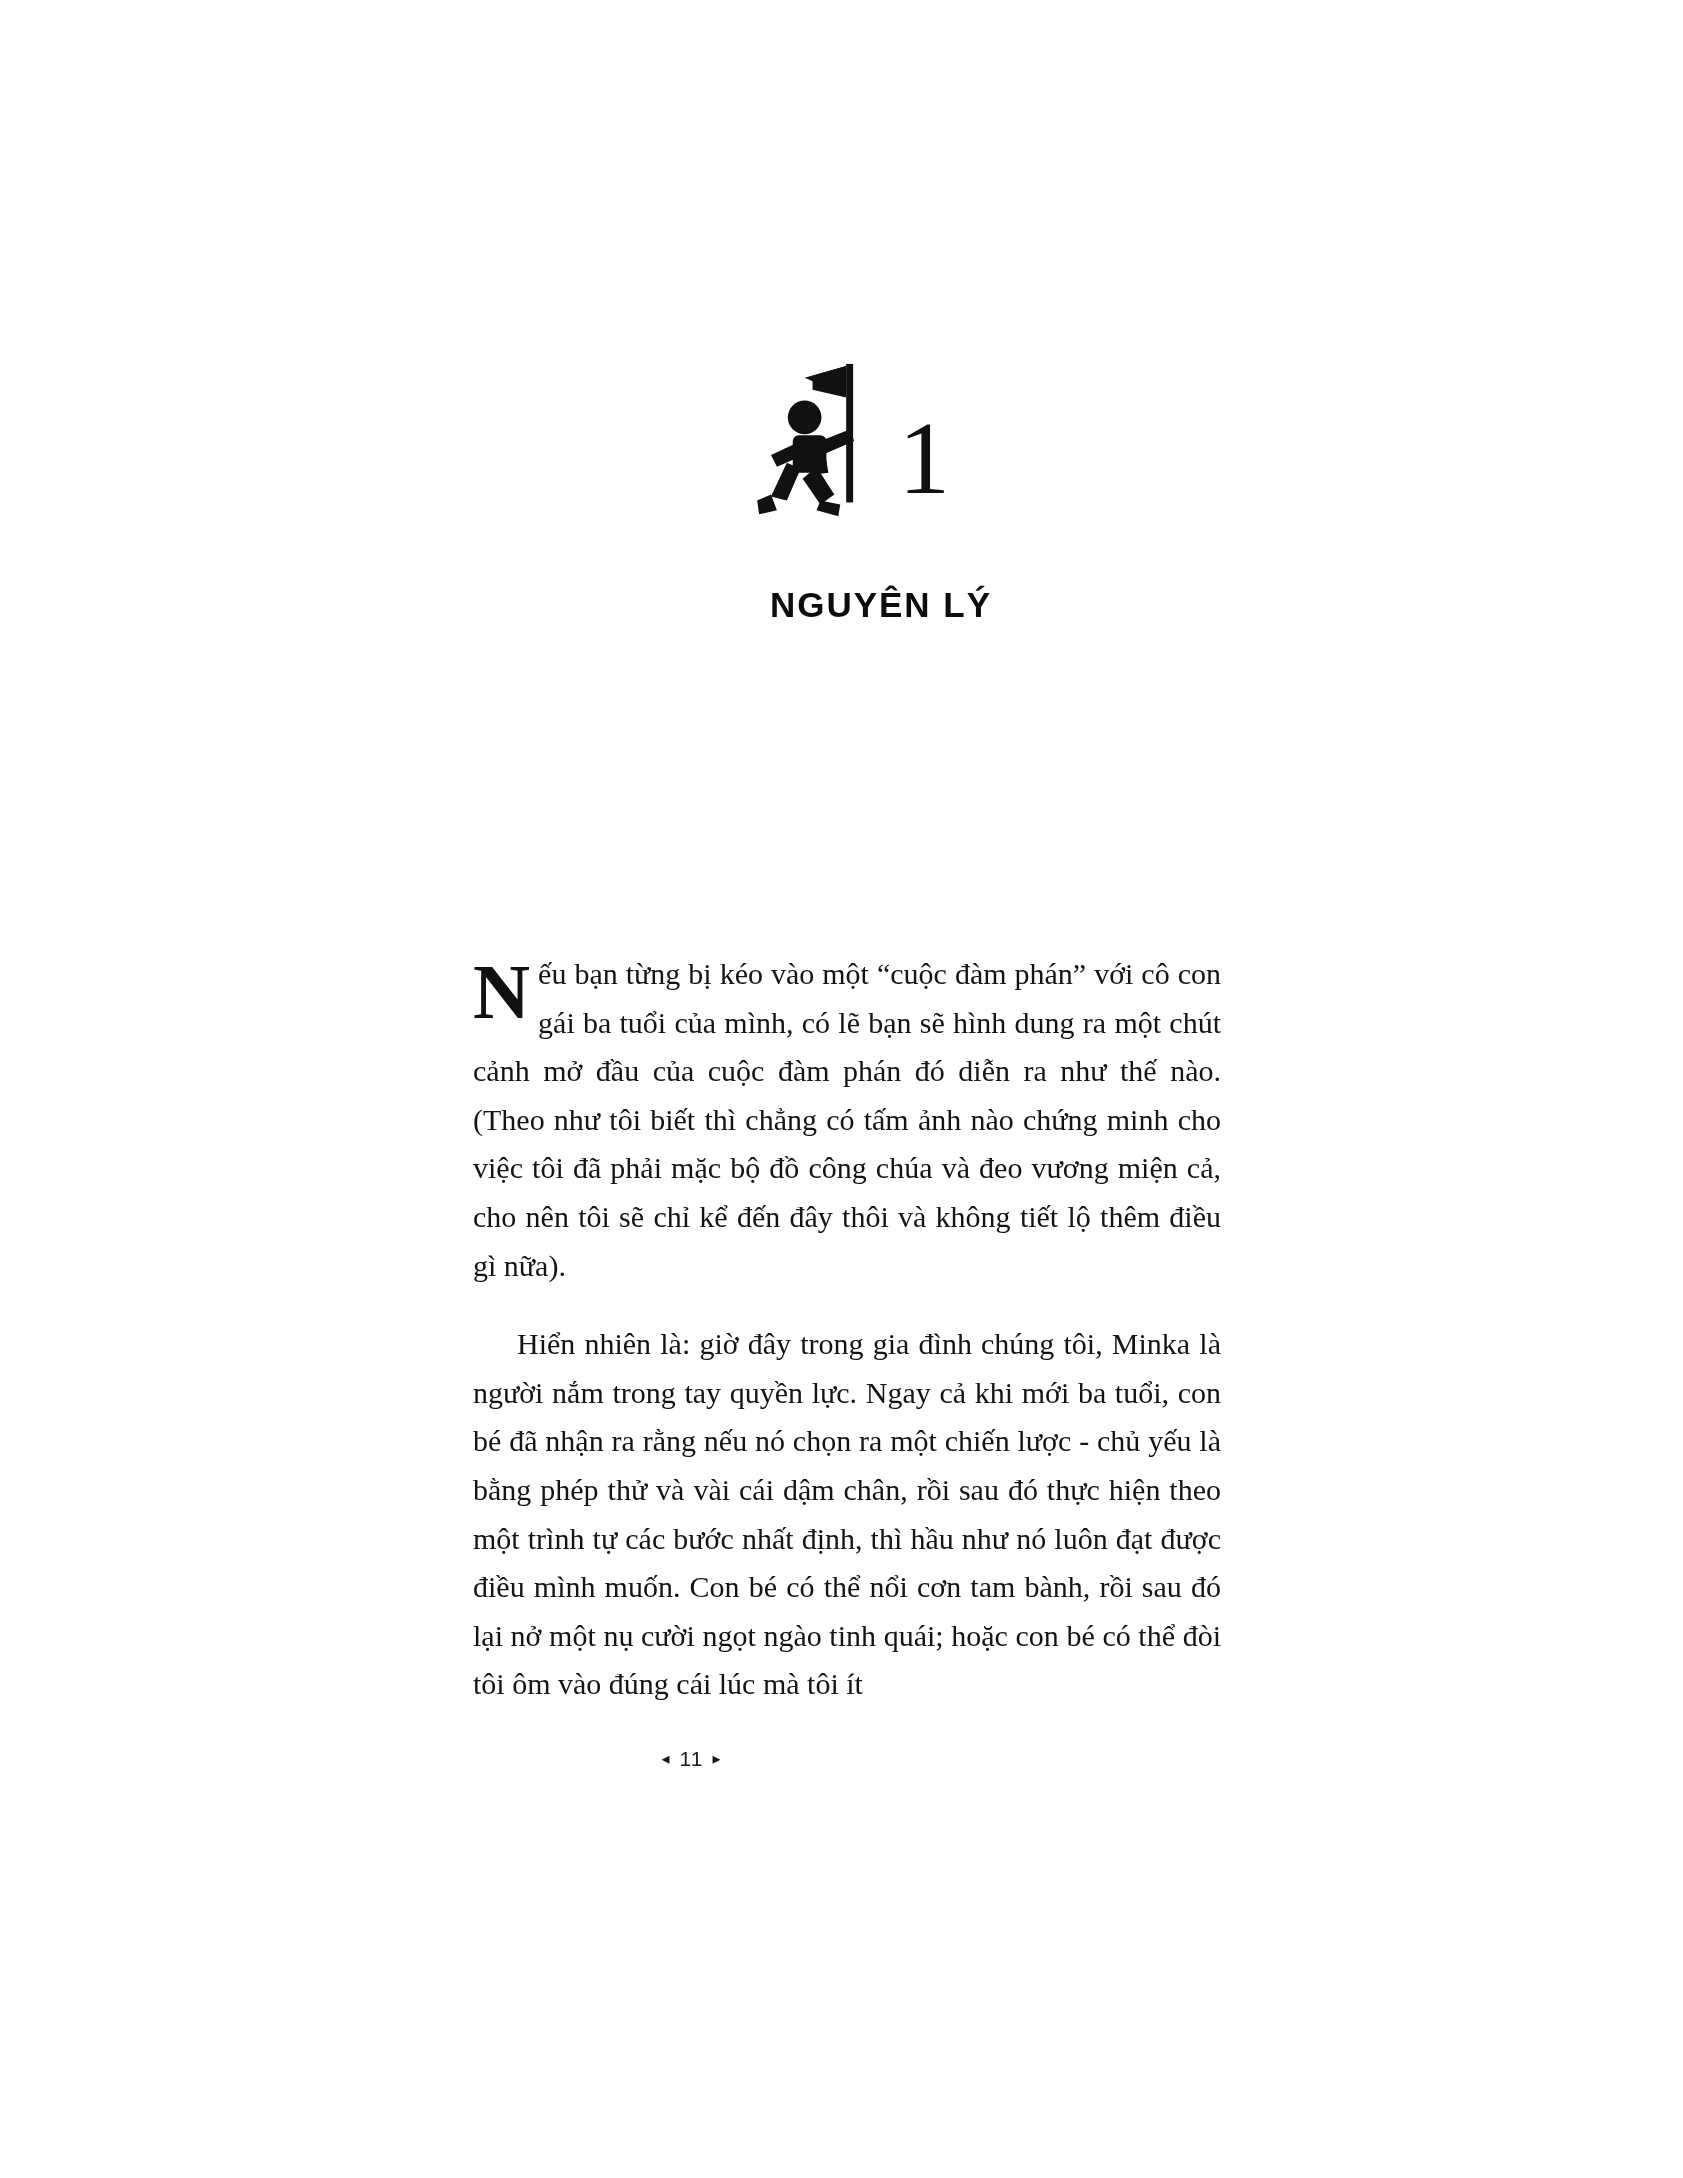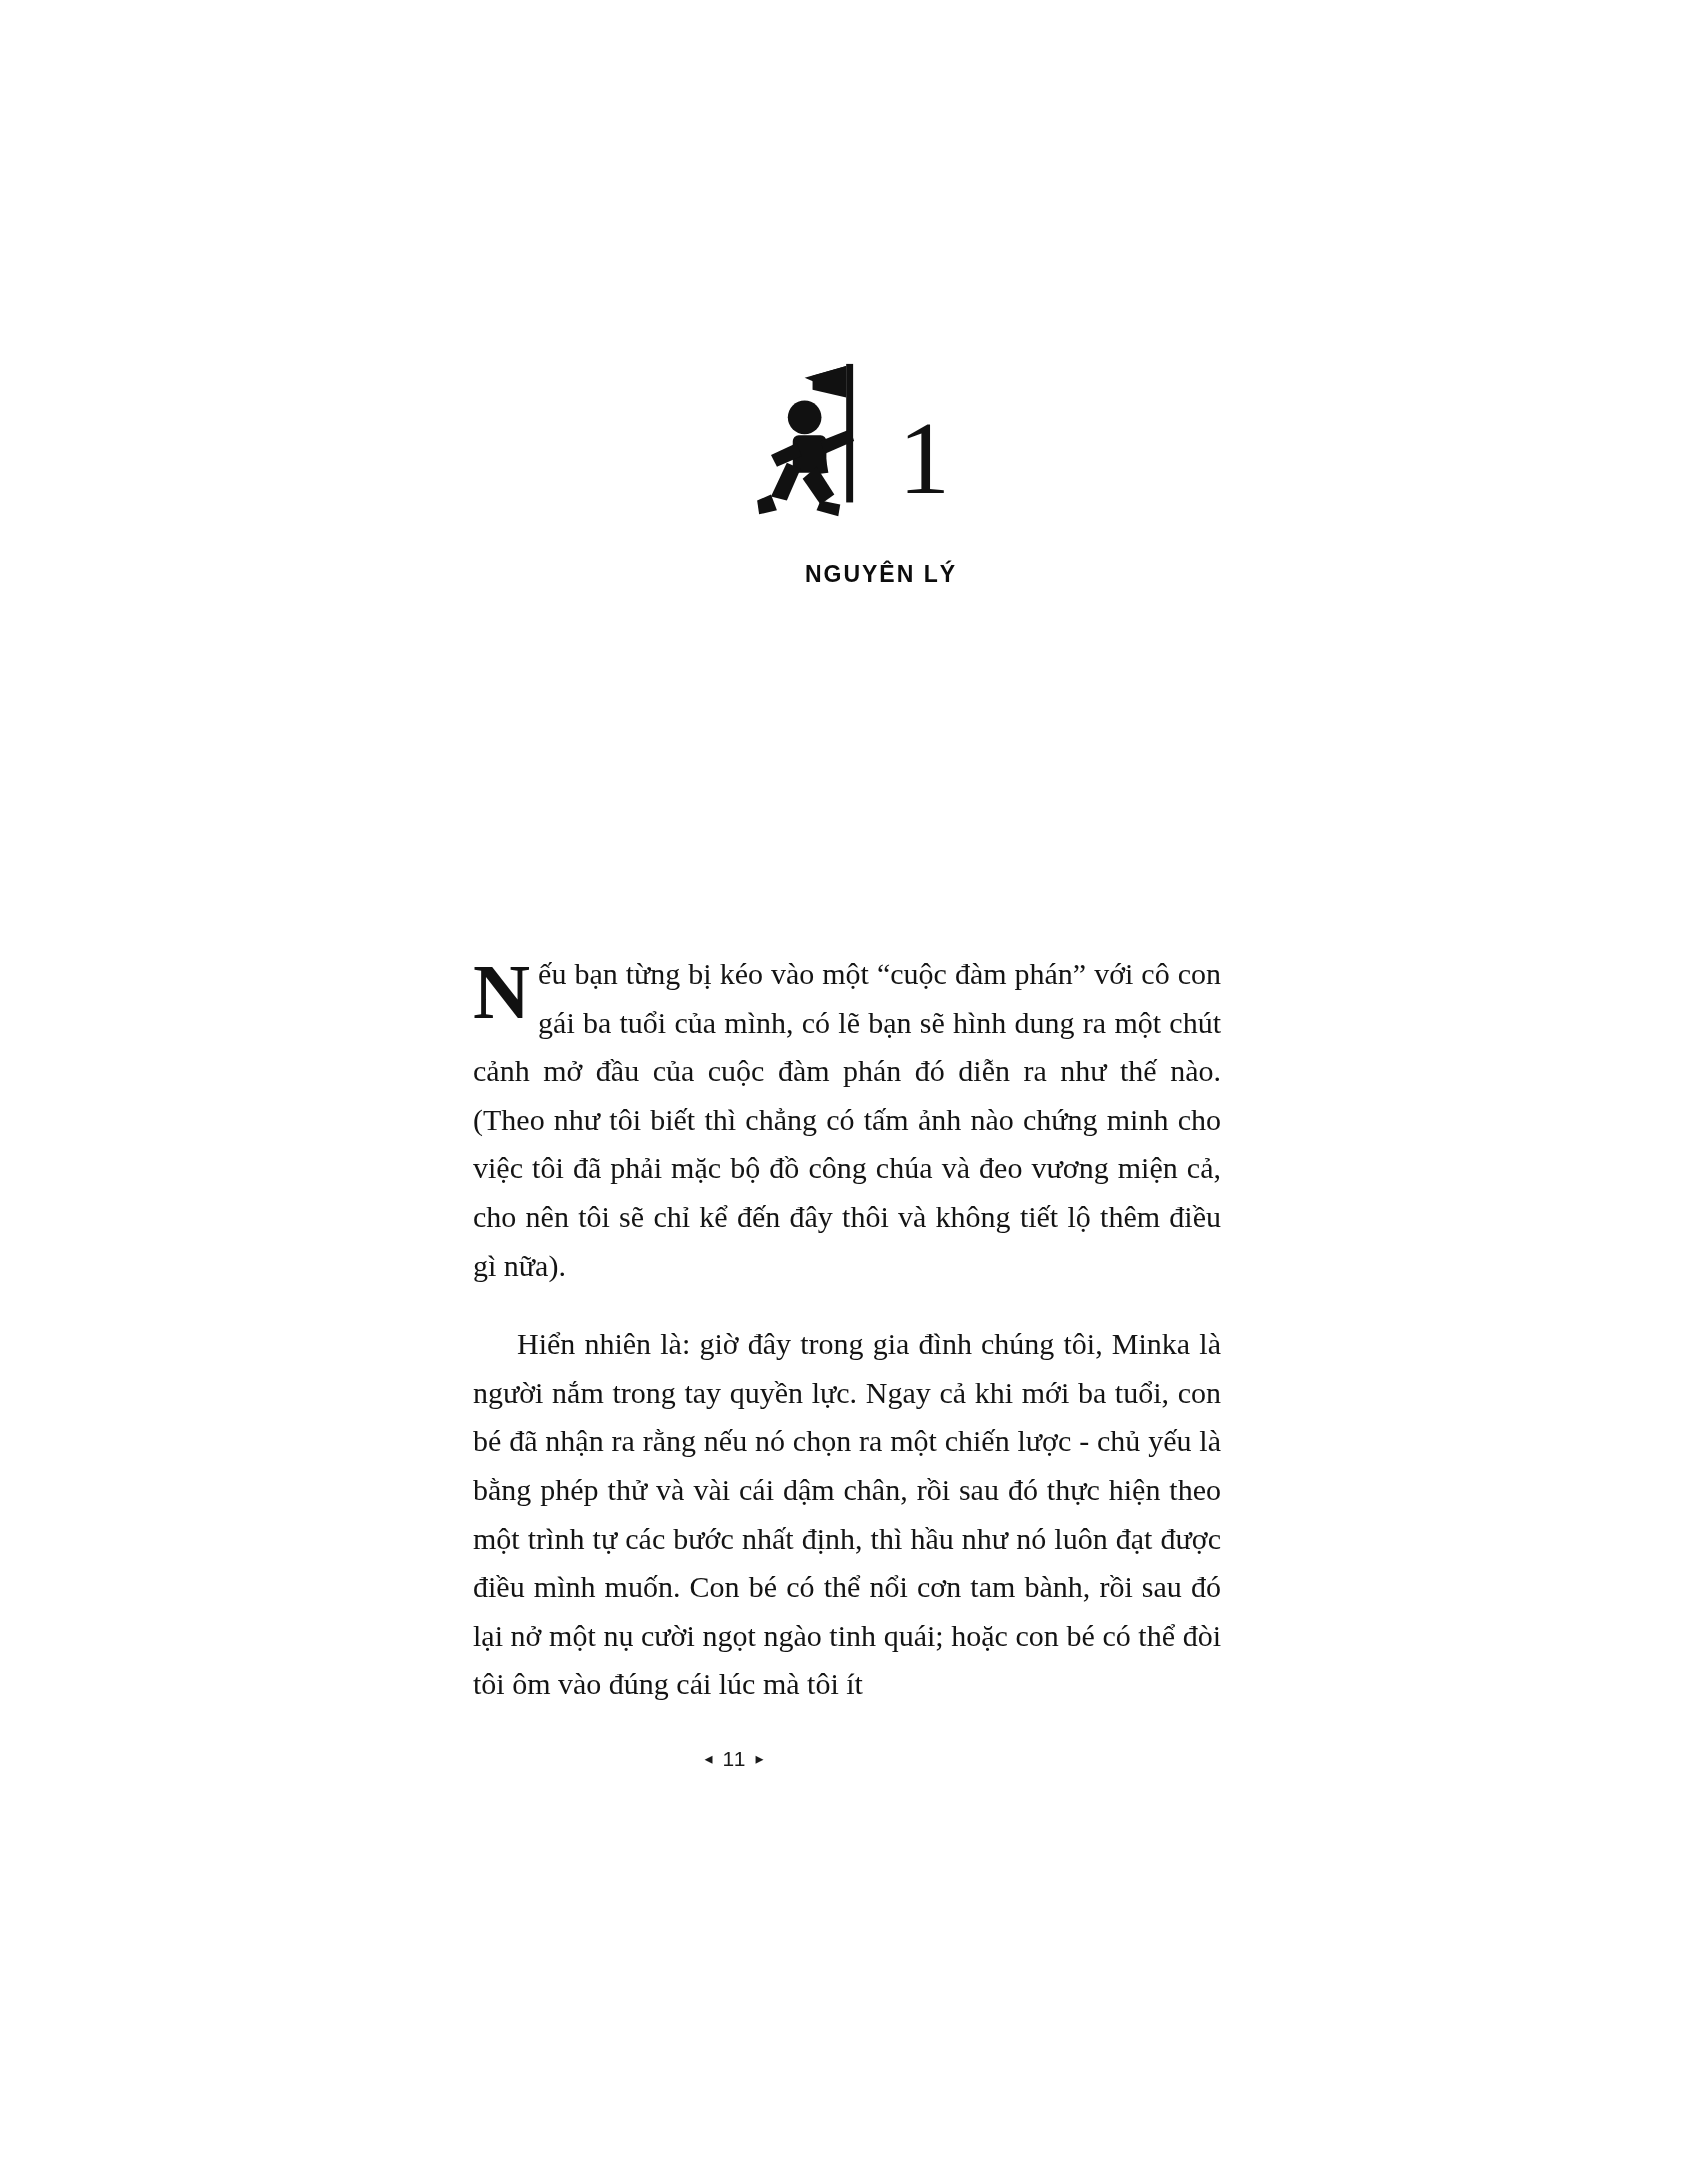--- a/index.html
+++ b/index.html
@@ -53,25 +53,26 @@
     left: 166px;
     top: 51px;
     font-family: "Liberation Serif", serif;
     font-size: 103px;
     line-height: 1;
     font-weight: 400;
     color: #111111;
   }
 
   .chapter-title {
+    margin-top: 22px;
     margin-left: 79px;
     font-family: "Liberation Sans", sans-serif;
     font-weight: bold;
     letter-spacing: 2px;
-    font-size: 23px;
+    font-size: 35px;
     line-height: 1.42;
     color: #0d0d0d;
   }
   .chapter-title .line {
     display: block;
   }
 
   
   .body-col {
     position: absolute;
@@ -111,21 +112,20 @@
   .folio {
     position: absolute;
     left: 0;
     top: 1747px;
     width: 1383px;
     text-align: center;
     font-family: "Liberation Sans", sans-serif;
     font-size: 21px;
     color: #1a1a1a;
     letter-spacing: 1px;
-    padding-left: 43px;
   }
   .folio .orn {
     font-size: 16px;
     vertical-align: 2px;
     padding: 0 9px;
     color: #1a1a1a;
   }
 </style>
 </head>
 <body>

